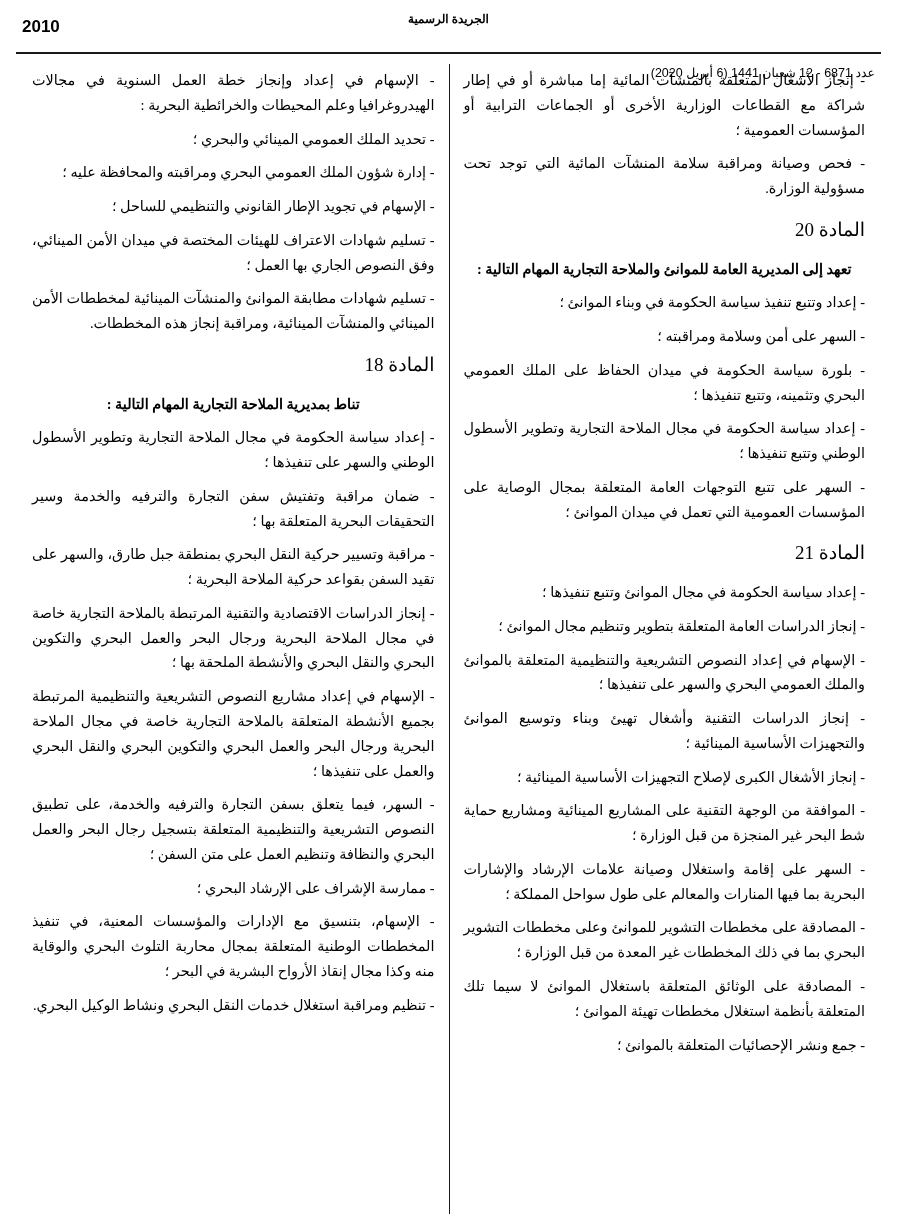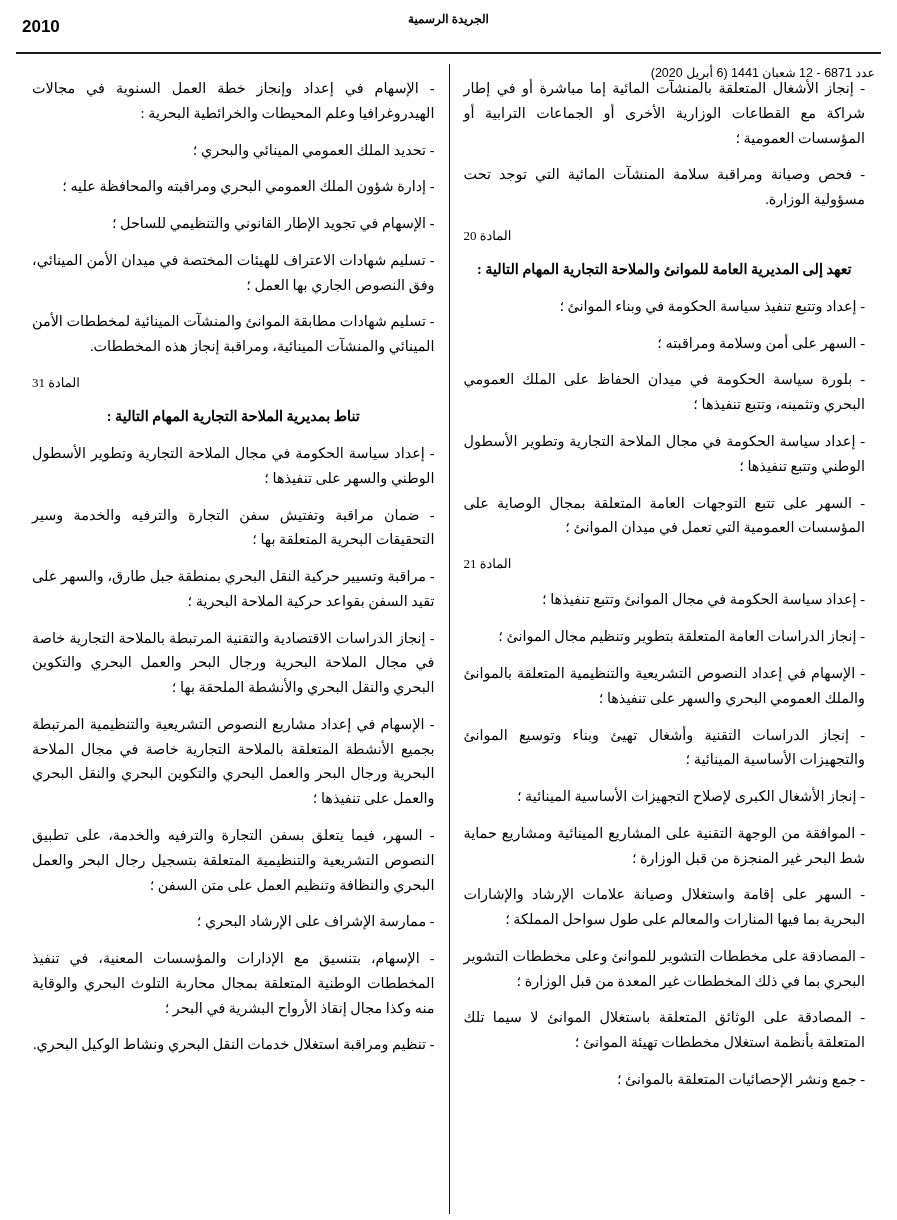--- a/index.html
+++ b/index.html
@@ -86,31 +86,31 @@
     text-justify: inter-word;
   }
   .col.right-col {
     border-left: 1.6px solid #1a1a1a;
   }
   .para {
     margin: 0 0 9px 0;
     text-align: justify;
   }
   .article-title {
-    text-align: left;
+    text-align: right;
     margin: 13px 0 10px 0;
-    font-size: 13px;
+    font-size: 19px;
   }
   .lead {
     margin: 0 0 9px 0;
     text-align: center;
     font-weight: bold;
   }
   .dash-item {
-    margin: 12px 0 9px 0;
+    margin: 4px 0 9px 0;
     text-align: justify;
   }
 </style>
 </head>
 <body>
 
 <div class="page">
 
   <div class="header">
     <div class="header-row">
@@ -144,21 +144,21 @@
         <p class="para dash-item">- المصادقة على الوثائق المتعلقة باستغلال الموانئ لا سيما تلك المتعلقة بأنظمة استغلال مخططات تهيئة الموانئ ؛</p>
         <p class="para dash-item">- جمع ونشر الإحصائيات المتعلقة بالموانئ ؛</p>
       </div>
     <div class="col" id="left-col">
         <p class="para dash-item">- الإسهام في إعداد وإنجاز خطة العمل السنوية في مجالات الهيدروغرافيا وعلم المحيطات والخرائطية البحرية :</p>
         <p class="para dash-item">- تحديد الملك العمومي المينائي والبحري ؛</p>
         <p class="para dash-item">- إدارة شؤون الملك العمومي البحري ومراقبته والمحافظة عليه ؛</p>
         <p class="para dash-item">- الإسهام في تجويد الإطار القانوني والتنظيمي للساحل ؛</p>
         <p class="para dash-item">- تسليم شهادات الاعتراف للهيئات المختصة في ميدان الأمن المينائي، وفق النصوص الجاري بها العمل ؛</p>
         <p class="para dash-item">- تسليم شهادات مطابقة الموانئ والمنشآت المينائية لمخططات الأمن المينائي والمنشآت المينائية، ومراقبة إنجاز هذه المخططات.</p>
-        <p class="para article-title">المادة 31</p>
+        <p class="para article-title">المادة 18</p>
         <p class="para lead">تناط بمديرية الملاحة التجارية المهام التالية :</p>
         <p class="para dash-item">- إعداد سياسة الحكومة في مجال الملاحة التجارية وتطوير الأسطول الوطني والسهر على تنفيذها ؛</p>
         <p class="para dash-item">- ضمان مراقبة وتفتيش سفن التجارة والترفيه والخدمة وسير التحقيقات البحرية المتعلقة بها ؛</p>
         <p class="para dash-item">- مراقبة وتسيير حركية النقل البحري بمنطقة جبل طارق، والسهر على تقيد السفن بقواعد حركية الملاحة البحرية ؛</p>
         <p class="para dash-item">- إنجاز الدراسات الاقتصادية والتقنية المرتبطة بالملاحة التجارية خاصة في مجال الملاحة البحرية ورجال البحر والعمل البحري والتكوين البحري والنقل البحري والأنشطة الملحقة بها ؛</p>
         <p class="para dash-item">- الإسهام في إعداد مشاريع النصوص التشريعية والتنظيمية المرتبطة بجميع الأنشطة المتعلقة بالملاحة التجارية خاصة في مجال الملاحة البحرية ورجال البحر والعمل البحري والتكوين البحري والنقل البحري والعمل على تنفيذها ؛</p>
         <p class="para dash-item">- السهر، فيما يتعلق بسفن التجارة والترفيه والخدمة، على تطبيق النصوص التشريعية والتنظيمية المتعلقة بتسجيل رجال البحر والعمل البحري والنظافة وتنظيم العمل على متن السفن ؛</p>
         <p class="para dash-item">- ممارسة الإشراف على الإرشاد البحري ؛</p>
         <p class="para dash-item">- الإسهام، بتنسيق مع الإدارات والمؤسسات المعنية، في تنفيذ المخططات الوطنية المتعلقة بمجال محاربة التلوث البحري والوقاية منه وكذا مجال إنقاذ الأرواح البشرية في البحر ؛</p>
         <p class="para dash-item">- تنظيم ومراقبة استغلال خدمات النقل البحري ونشاط الوكيل البحري.</p>

